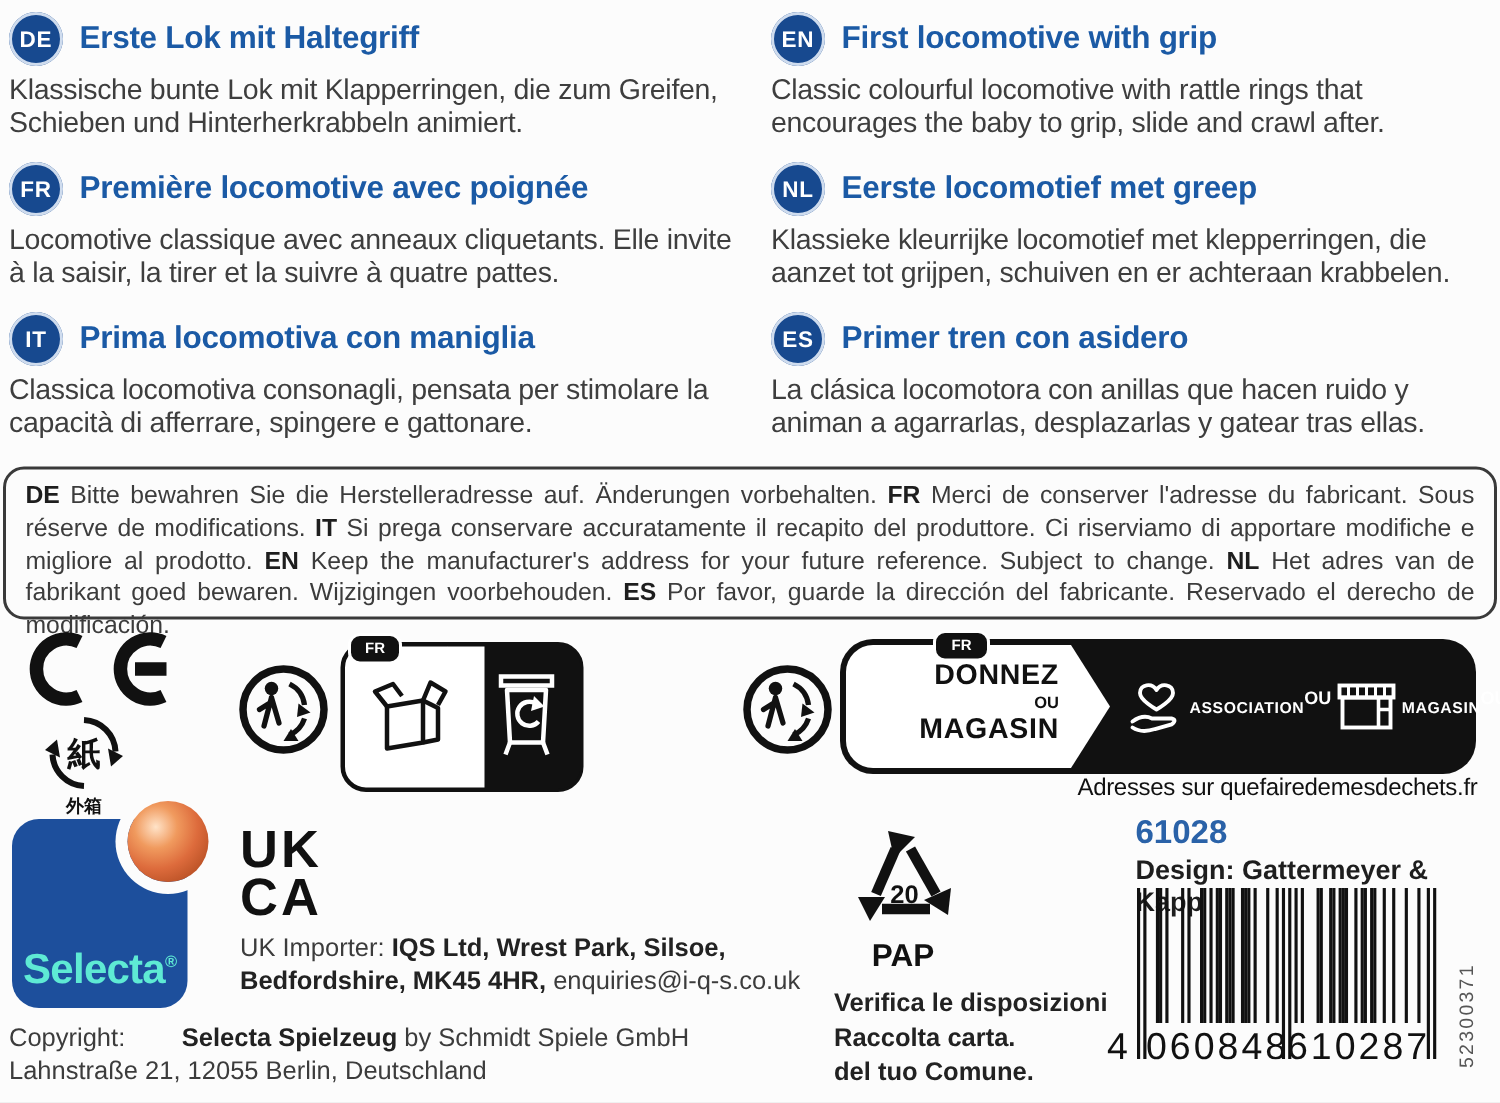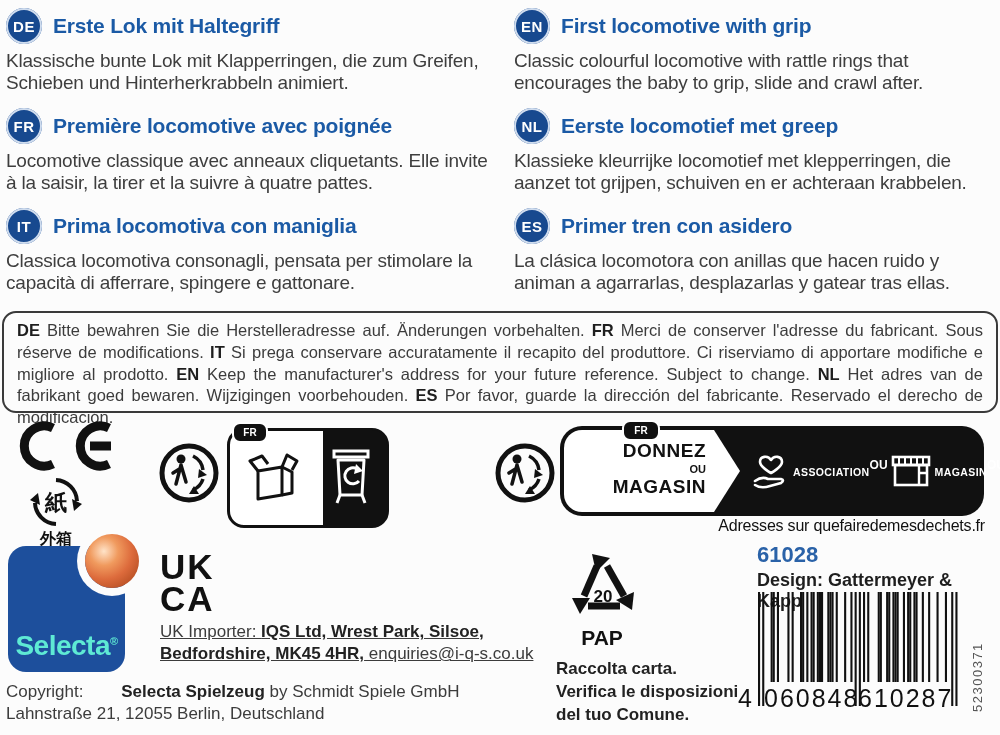--- a/index.html
+++ b/index.html
@@ -20,21 +20,21 @@
   .desc-body{margin-top:6px;font-size:19px;line-height:1.17;color:#3e3e3e;letter-spacing:-.2px;}
   
   .notice-box{
     position:absolute;left:2px;top:311px;width:966px;height:84px;
     border:2.5px solid #3a3a3a;border-radius:14px;padding:7px 13px;
     font-size:16.5px;line-height:1.32;color:#3c3c3c;text-align:justify;
   }
   .notice-box b{color:#1e1e1e;}
   
   .abs{position:absolute;}
-  .mark-caption{font-size:16px;color:#111;text-align:center;font-weight:bold;}
+  .mark-caption{font-size:12px;color:#111;text-align:center;font-weight:bold;}
   
   .boxbin{
     position:absolute;left:227px;top:428px;width:156px;height:94px;
     background:#fff;border:3.5px solid #111;border-radius:17px;
   }
   .boxbin .blackside{
     position:absolute;right:-1px;top:-1px;bottom:-1px;width:64px;background:#111;
     border-radius:0 15px 15px 0;
   }
   .boxbin .chev{
@@ -81,21 +81,21 @@
     background:radial-gradient(circle at 35% 32%, #ffe3c8 0%, #f09a5e 28%, #dd6b3c 55%, #b44d22 85%, #9c3f1a 100%);
     box-shadow:0 0 0 8px #fcfcfc;
   }
   .selecta-word{
     position:absolute;bottom:10px;left:0;width:100%;text-align:center;color:#5eead4;
     font-size:28px;font-weight:bold;letter-spacing:-.5px;
   }
   .selecta-word sup{font-size:11px;}
   .ukca{position:absolute;left:160px;top:551px;font-size:35px;font-weight:800;
     line-height:.92;color:#111;letter-spacing:2px;}
-  .importer{position:absolute;left:160px;top:621px;font-size:17px;line-height:1.32;color:#3c3c3c;text-decoration:underline;}
+  .importer{position:absolute;left:160px;top:621px;font-size:17px;line-height:1.32;color:#3c3c3c;}
   .importer b{color:#222;}
   .copyright{position:absolute;left:6px;top:681px;font-size:17px;line-height:1.3;color:#3c3c3c;}
   .copyright b{color:#222;margin-left:33px;}
   .pap-label{position:absolute;left:566px;top:626px;width:72px;text-align:center;
     font-size:21px;font-weight:800;color:#111;}
   .raccolta{position:absolute;left:556px;top:658px;font-size:17px;font-weight:bold;
     line-height:1.35;color:#222;}
   .article-no{position:absolute;left:757px;top:542px;font-size:22px;font-weight:bold;color:#2a62a8;}
   .design-credit{position:absolute;left:757px;top:570px;font-size:18px;font-weight:bold;color:#1e1e1e;}
   .barcode{position:absolute;left:742px;top:592px;width:230px;height:134px;}
@@ -300,22 +300,22 @@
       <path d="M58 66 L26 66"></path>
     </g>
     <polygon points="30,14 48,18 34,32" fill="#111"></polygon>
     <polygon points="72,52 70,70 54,60" fill="#111"></polygon>
     <polygon points="18,74 10,58 28,58" fill="#111"></polygon>
     <text x="41" y="62" text-anchor="middle" font-size="17" font-weight="bold" fill="#111">20</text>
   </svg>
   <div class="pap-label">PAP</div>
 
   <div class="raccolta">
+    <div>Verifica le disposizioni</div>
     <div>Raccolta carta.</div>
-    <div>Verifica le disposizioni</div>
     <div>del tuo Comune.</div>
   </div>
 
   <div class="article-no">61028</div>
   <div class="design-credit">Design: Gattermeyer &amp; Kapp</div>
 
   <div class="barcode">
     <svg id="barcode-svg" style="position:absolute;left:16px;top:0" width="200" height="116" viewBox="0 0 200 116">
         <rect x="0.0" y="0" width="2.1" height="114" fill="#111"></rect>
         <rect x="4.2" y="0" width="2.1" height="114" fill="#111"></rect>

